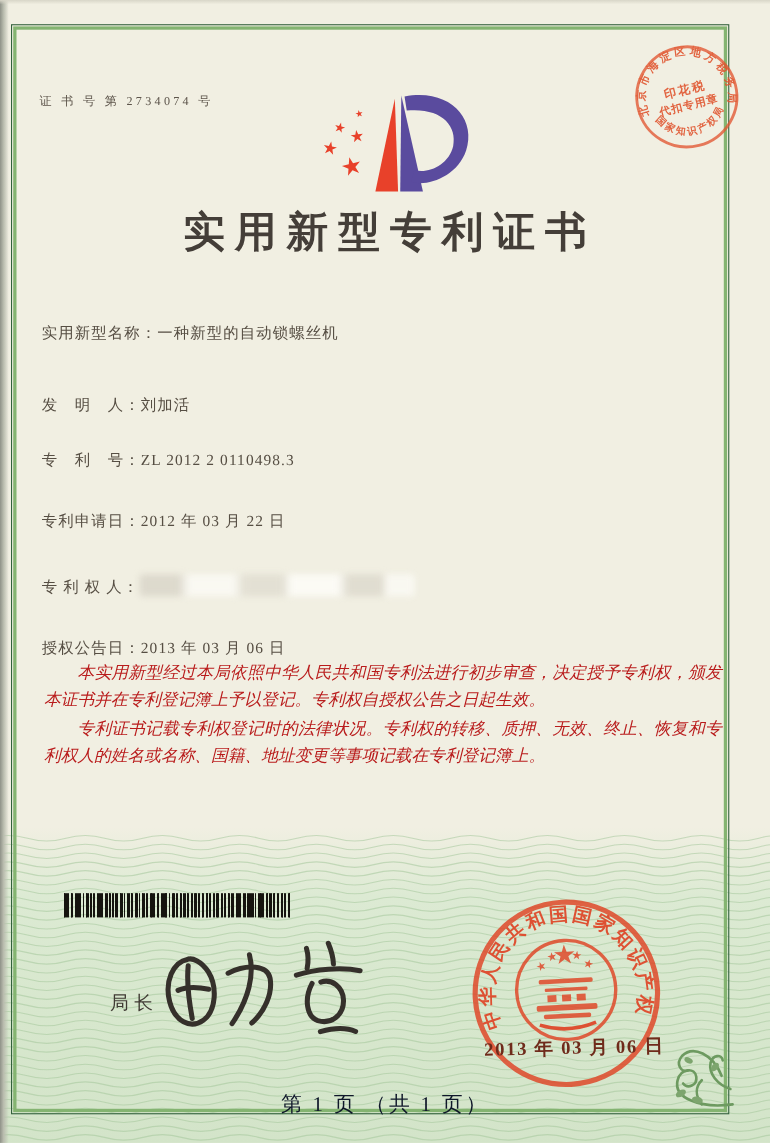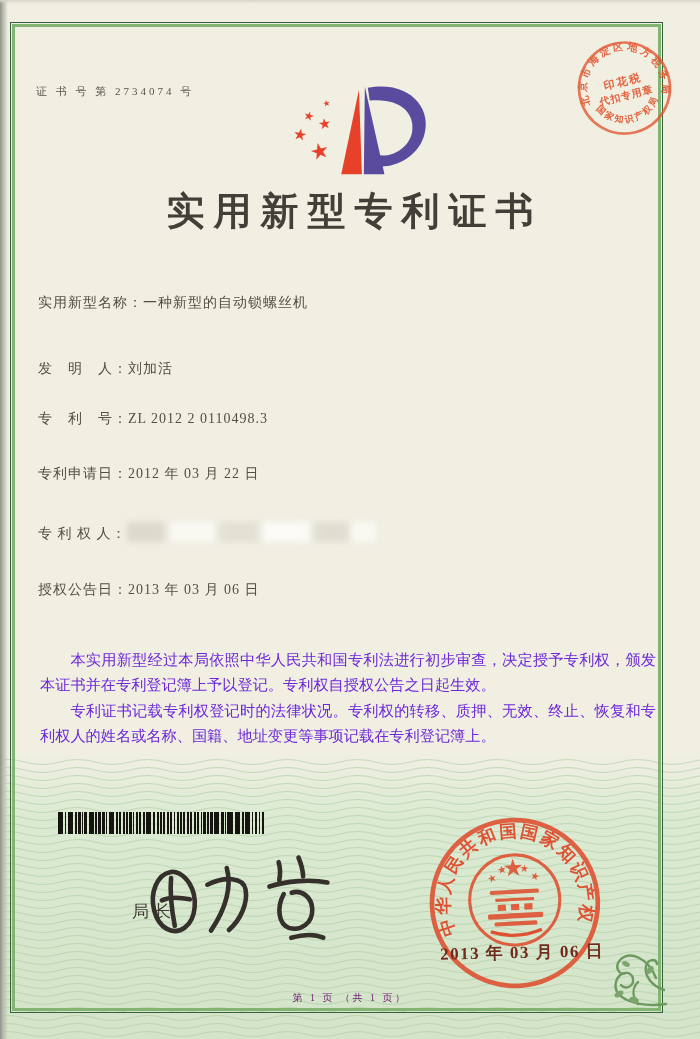--- a/index.html
+++ b/index.html
@@ -30,40 +30,40 @@
   .title{position:absolute;left:0;top:186px;width:100%;text-align:center;
     font-size:38px;font-weight:700;letter-spacing:9px;text-indent:9px;color:#443e38;z-index:3;}
   
   .field{position:absolute;left:38px;font-size:14px;letter-spacing:1px;color:#564e43;z-index:3;white-space:nowrap;}
   .f0{top:294px;} .f1{top:360px;} .f2{top:410px;} .f3{top:465px;} .f4{top:522px;text-align:center;} .f5{top:581px;}
   .redacted{display:inline-block;vertical-align:-4px;width:250px;height:20px;border-radius:3px;
     background:
       linear-gradient(90deg, rgba(205,200,188,.55) 0 14%, rgba(250,249,243,.95) 18% 34%, rgba(214,210,198,.5) 38% 52%, rgba(252,251,246,.95) 55% 72%, rgba(208,203,191,.5) 76% 88%, rgba(250,249,243,.9) 90% 100%);
     filter:blur(3px);}
   
-  .paragraphs{position:absolute;left:40px;right:44px;top:647px;z-index:3;
-    font-size:15.2px;line-height:25.4px;text-align:justify;color:#6d28d9;}
+  .paragraphs{position:absolute;left:40px;right:44px;top:599px;z-index:3;
+    font-size:15.2px;line-height:25.4px;text-align:justify;color:#b91c1c;font-style:italic;}
   .paragraphs p{margin:0;text-indent:2em;}
   
   .barcode{position:absolute;left:58px;top:812px;width:206px;height:22px;z-index:3;
     background:
       repeating-linear-gradient(90deg,#15140f 0 1.6px,transparent 1.6px 3.4px),
       repeating-linear-gradient(90deg,#15140f 0 1px,transparent 1px 6.6px),
       repeating-linear-gradient(90deg,transparent 0 2.2px,#15140f 2.2px 3.4px,transparent 3.4px 9.8px);}
   
-  .director-label{position:absolute;left:100px;top:900px;font-size:17px;letter-spacing:5px;color:#3f3a33;z-index:3;margin-left:32px;}
+  .director-label{position:absolute;left:100px;top:900px;font-size:17px;letter-spacing:5px;color:#3f3a33;z-index:3;}
   .signature{position:absolute;left:142px;top:843px;z-index:3;transform:rotate(-2deg);}
   .sr-only{position:absolute;width:1px;height:1px;overflow:hidden;clip:rect(0 0 0 0);}
   
   .official-seal{position:absolute;left:428px;top:816px;z-index:4;transform:rotate(-3deg);opacity:.92;}
   .issue-date{position:absolute;left:440px;top:941px;font-size:17px;font-weight:600;letter-spacing:1.5px;
     color:#6f2b1b;z-index:5;transform:rotate(-1.2deg);}
   
   .page-footer{position:absolute;left:0;top:991px;width:100%;text-align:center;
-    font-size:10px;letter-spacing:2.5px;color:#701a75;z-index:3;}
+    font-size:19px;letter-spacing:2.5px;color:#0f172a;z-index:3;}
   .flourish{position:absolute;left:586px;top:934px;z-index:3;}
 </style>
 </head>
 <body>
 
 <div class="edge-strip"></div>
 <div class="edge-top"></div>
 
 <div class="guilloche">
   <svg width="700" height="287" viewBox="0 0 700 287">

